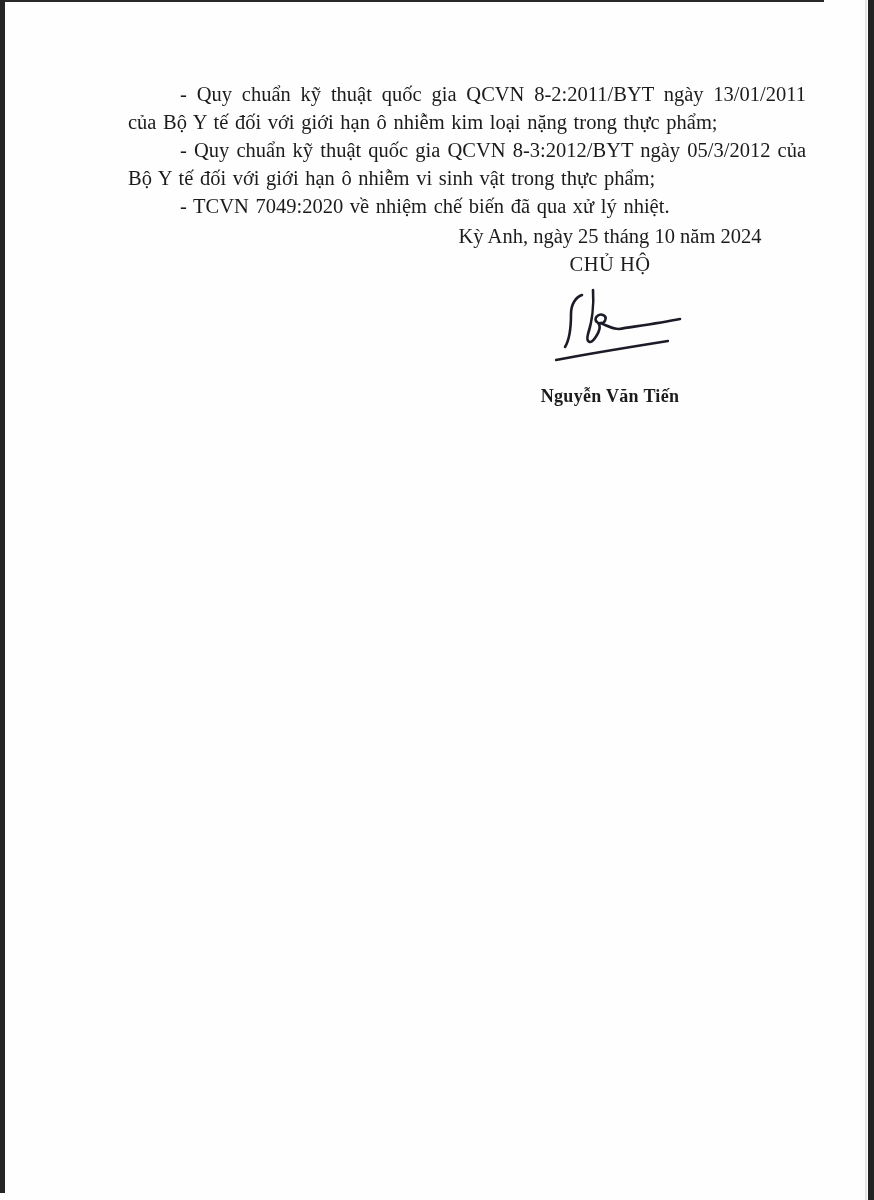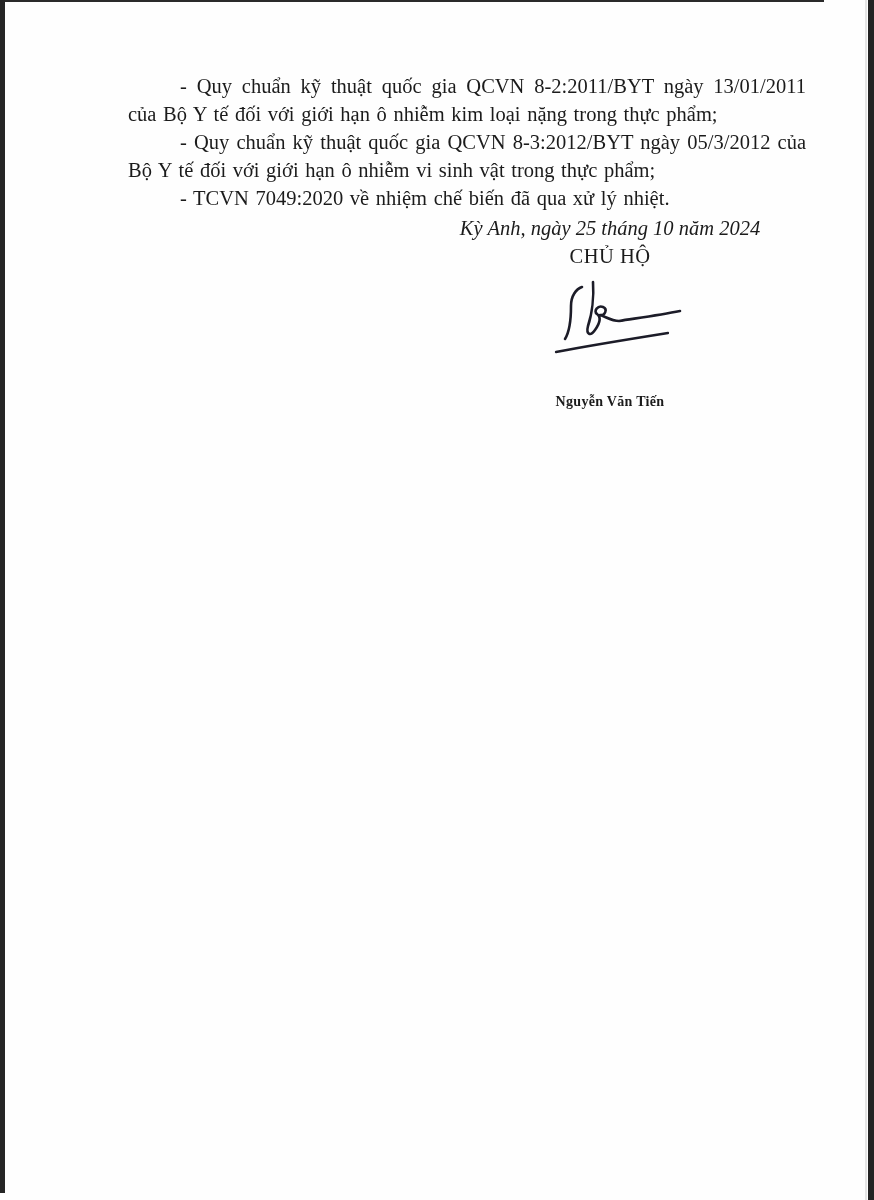--- a/index.html
+++ b/index.html
@@ -28,52 +28,52 @@
     background: #e4e4e4;
   }
   .edge-top {
     position: absolute; left: 0; top: 0;
     width: 824px; height: 2px;
     background: #2a2a2a;
   }
   
   .content {
     position: absolute;
-    left: 128px; top: 72px;
+    left: 128px; top: 80px;
     width: 678px;
     font-size: 20.5px;
     line-height: 28px;
   }
   .content p {
     margin: 0;
     text-align: justify;
     text-indent: 52px;
     word-spacing: 1.5px;
   }
   .sig-block {
     width: 392px;
     margin-left: auto;
     margin-top: 2px;
     text-align: center;
   }
   .sig-block > div { line-height: 28px; }
-  .place-date { font-style: italic; }
+  .place-date { }
   .signer-title { font-weight: normal; letter-spacing: 0.5px; }
   .sign-instruction { font-style: italic; }
   .signature-wrap {
     height: 92px;
     margin-top: 4px;
     display: flex;
     align-items: center;
     justify-content: center;
   }
   .signer-name {
     font-weight: bold;
-    font-size: 14px;
-    margin-top: 22px;
+    font-size: 18px;
+    margin-top: 8px;
     letter-spacing: 0.3px;
   }
 </style>
 </head>
 <body>
 
 <div class="edge-top"></div>
 <div class="edge-left"></div>
 <div class="edge-right-light"></div>
 <div class="edge-right"></div>

